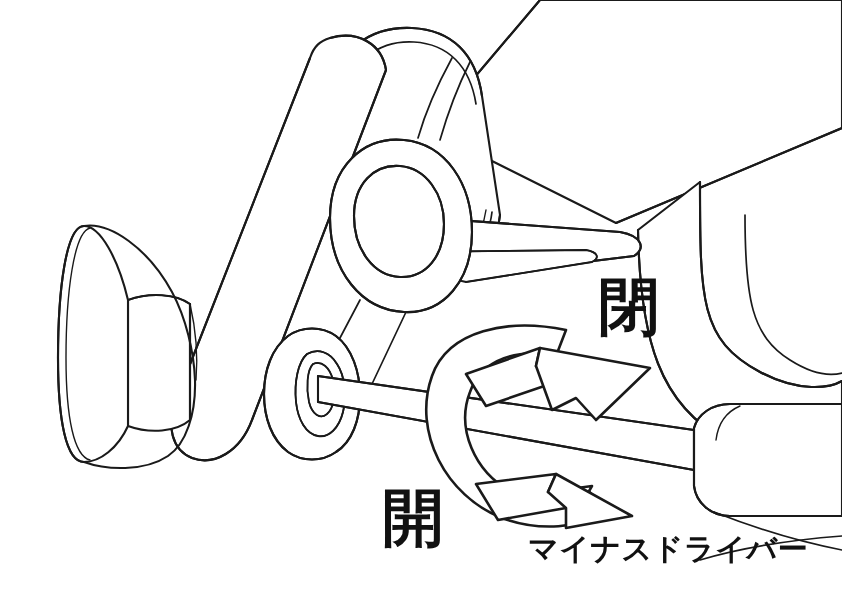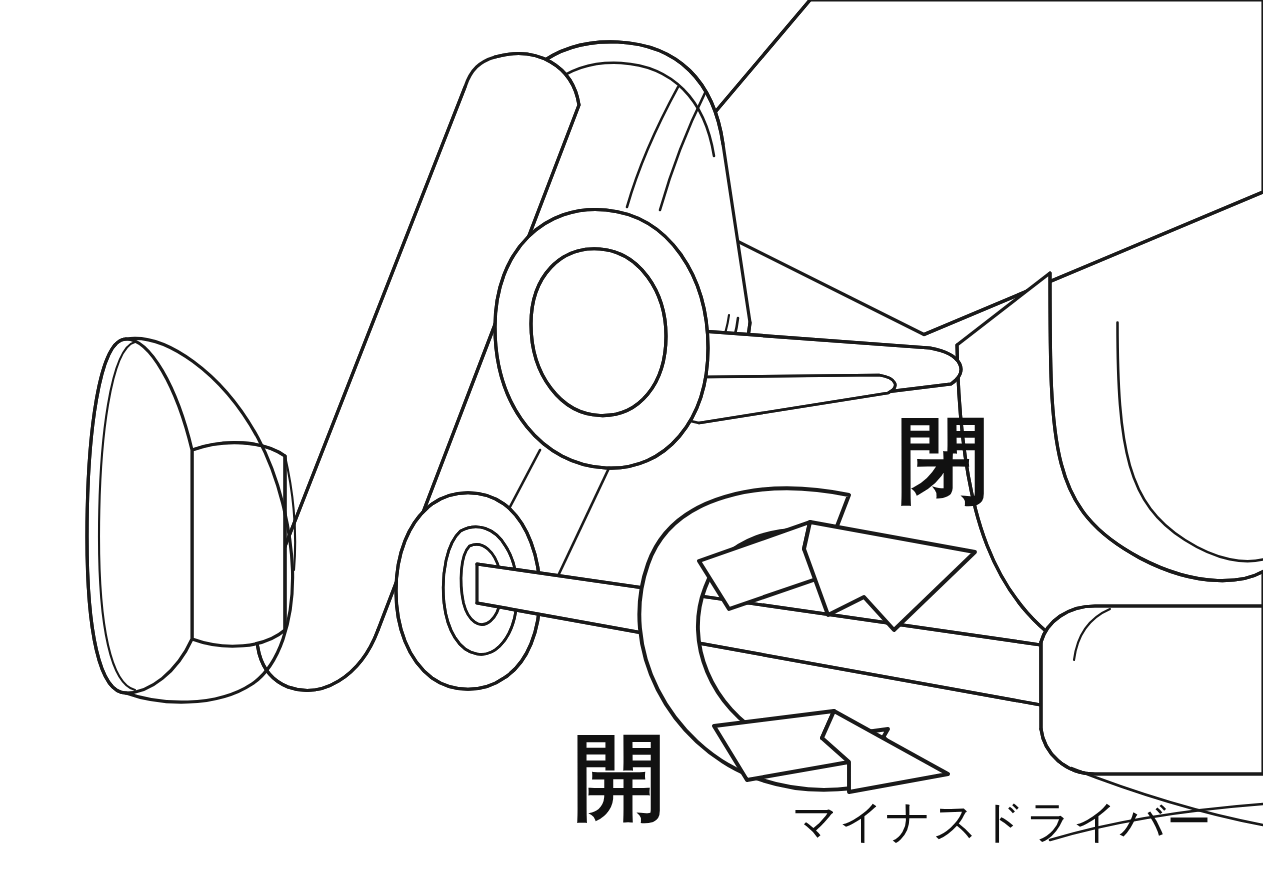--- a/index.html
+++ b/index.html
@@ -83,21 +83,21 @@
   }
   #label-open {
     left: 382px;
     top: 487px;
     font-size: 62px;
   }
   #label-driver {
     left: 528px;
     top: 534px;
     font-size: 30px;
-    font-weight: 400;
+    font-weight: 700;
     letter-spacing: 0.5px;
   }
 </style>
 </head>
 <body>
 
 <div id="figure-root">
 
   <svg id="figure-svg" viewBox="0 0 842 595" xmlns="http://www.w3.org/2000/svg">
 

